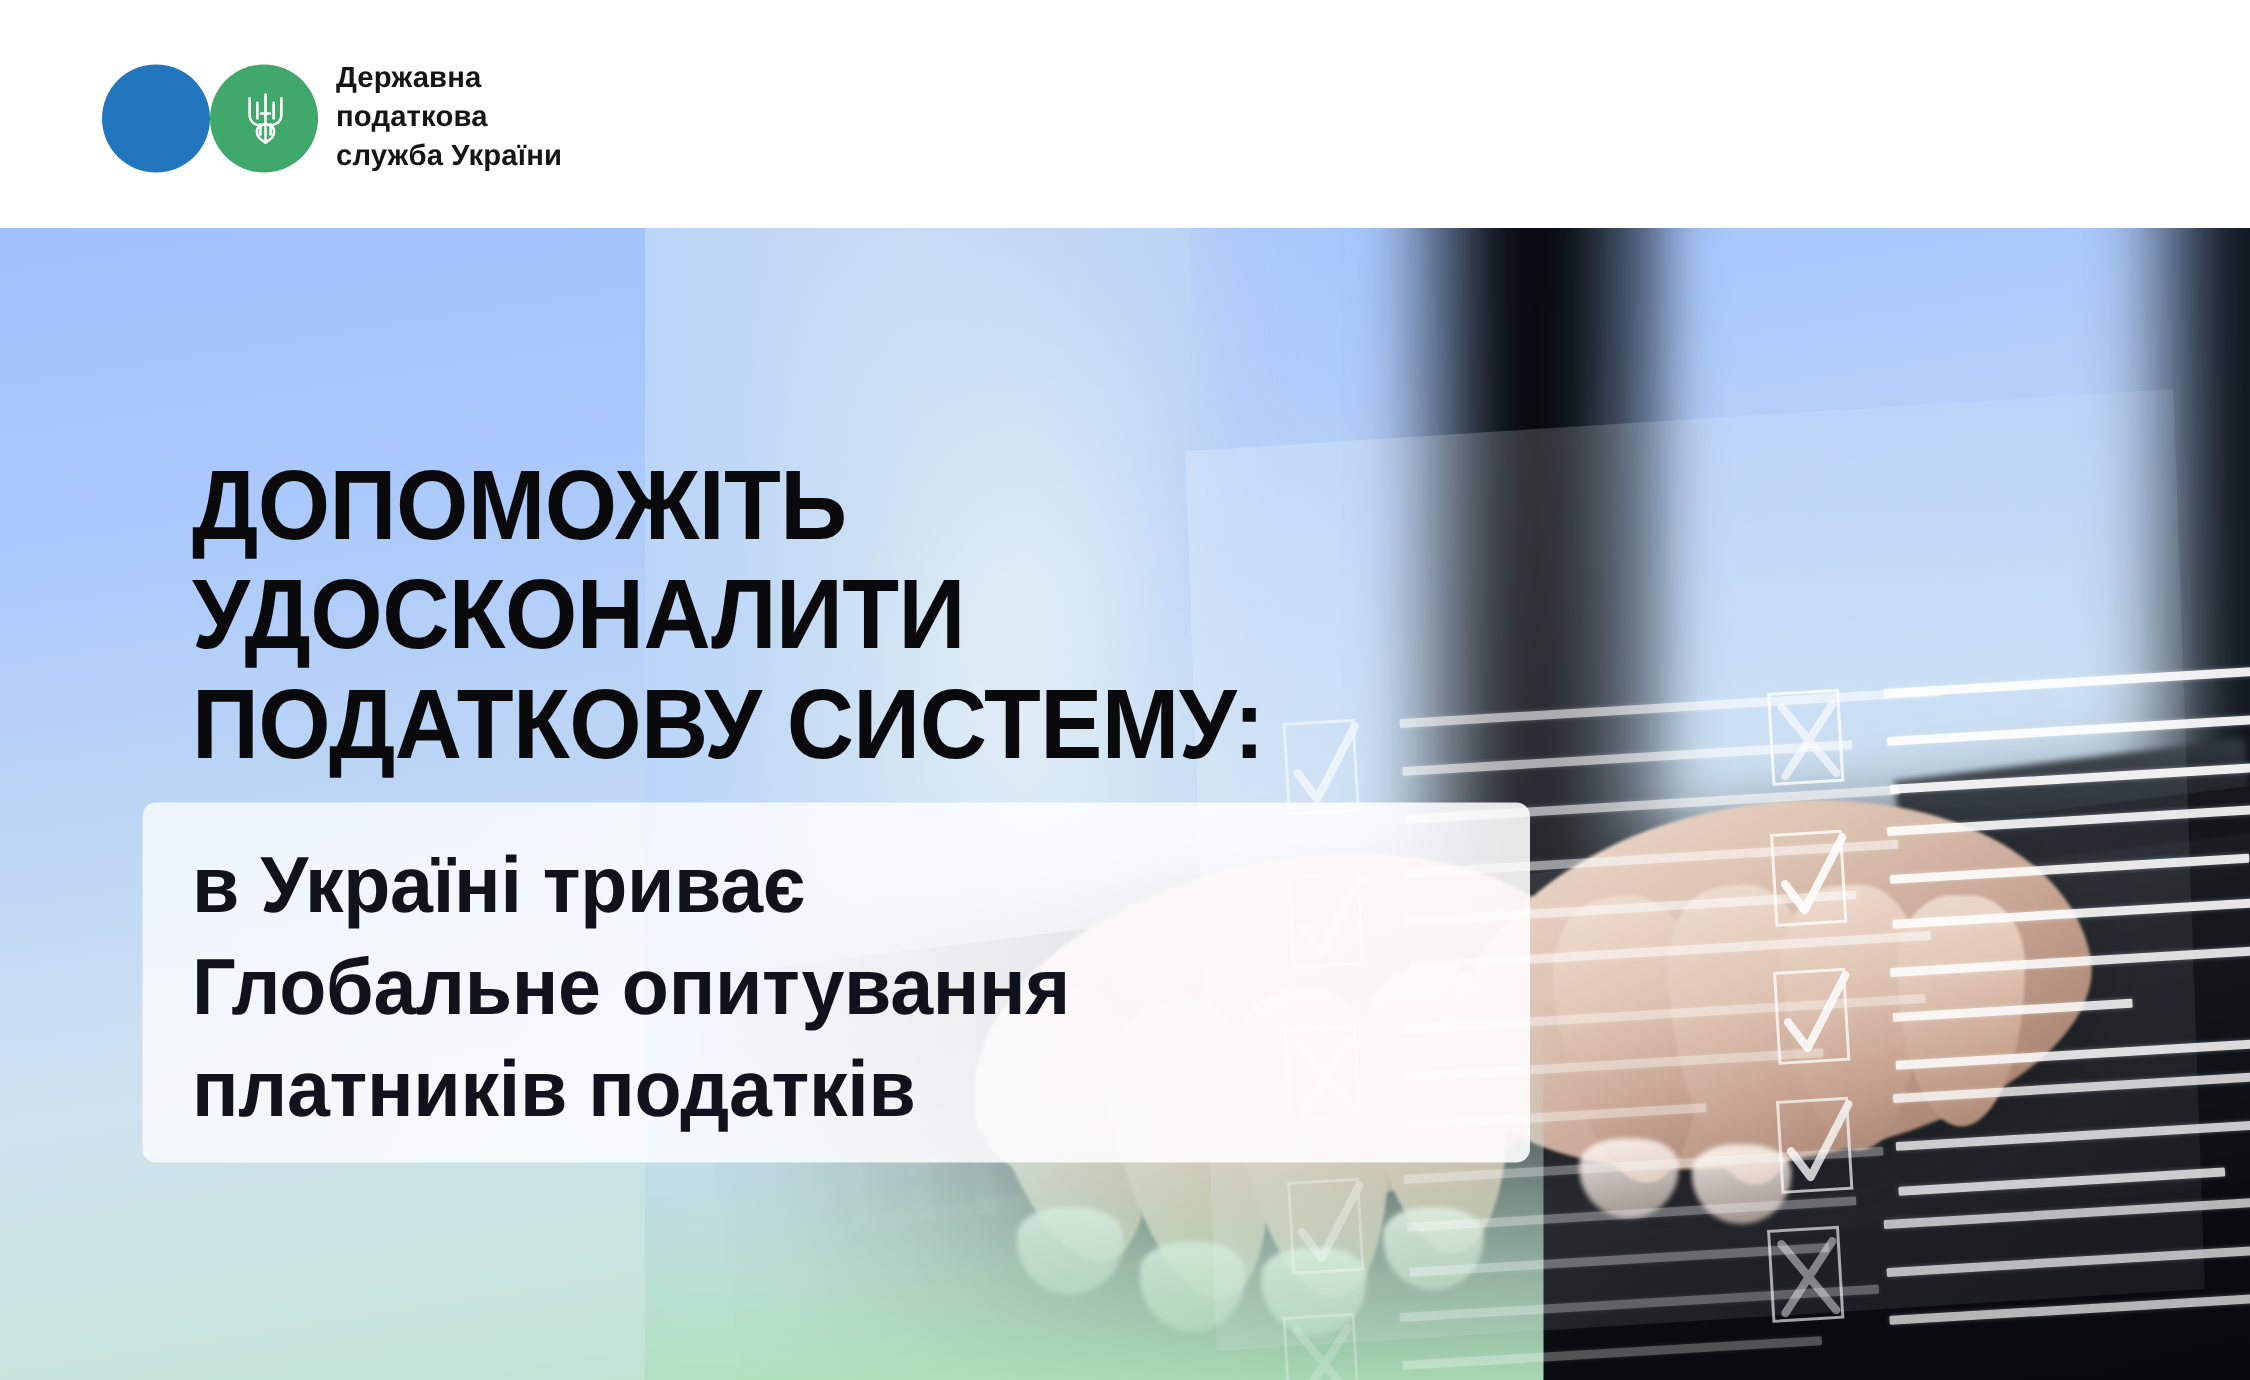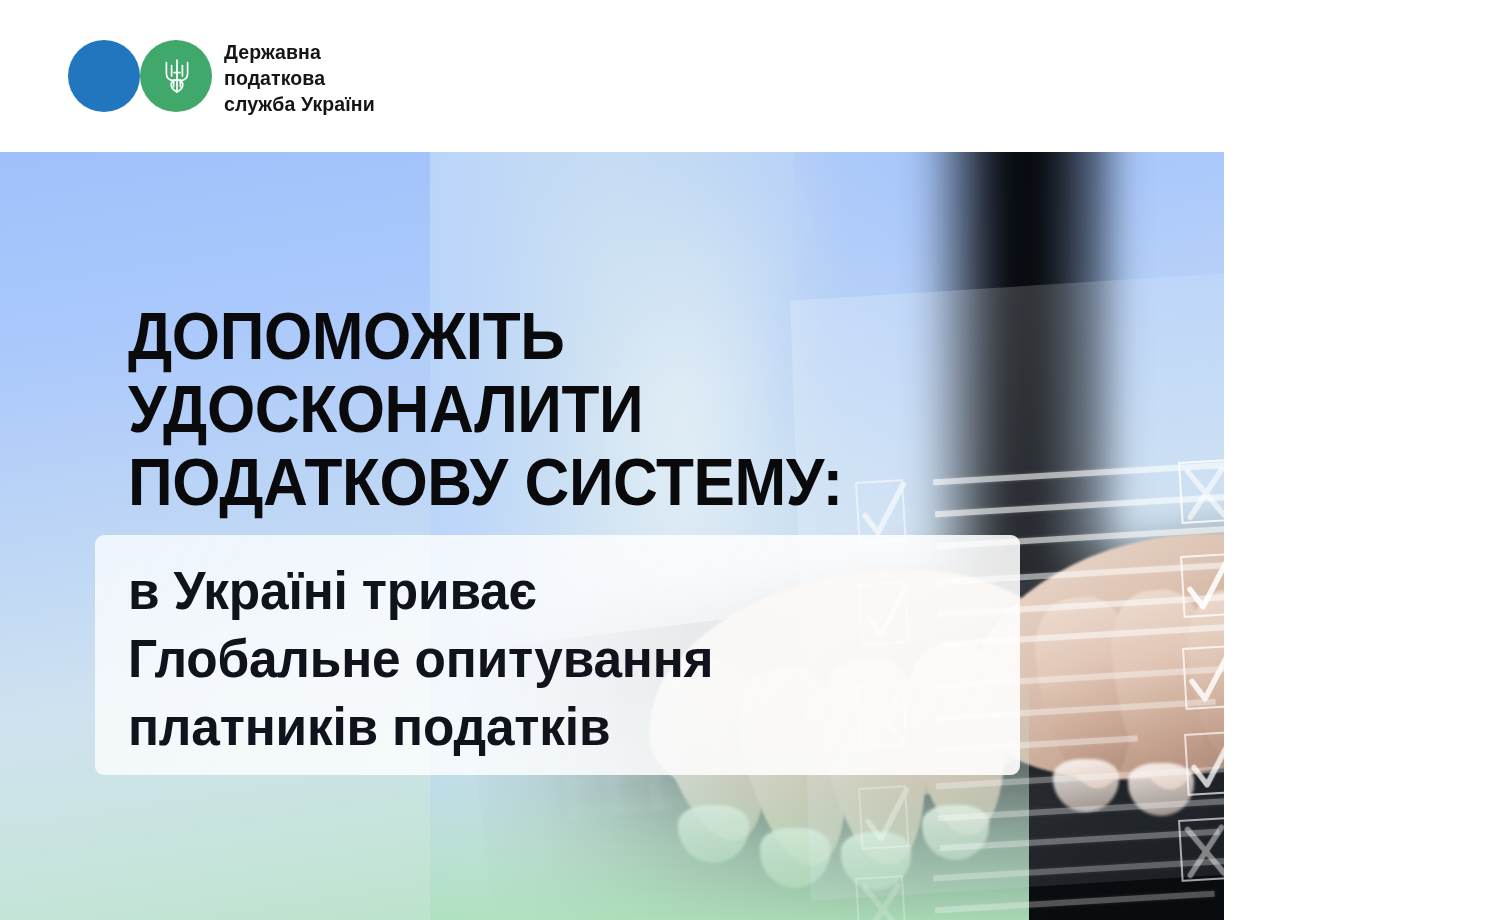--- a/index.html
+++ b/index.html
@@ -8,41 +8,41 @@
     font-family:"Liberation Sans","DejaVu Sans",sans-serif;
     background:#ffffff;
   }
   .page{position:relative;width:1500px;height:920px;overflow:hidden;background:#fff;}
 
   
   .header{
     position:absolute;left:0;top:0;width:1500px;height:152px;
     background:#ffffff;z-index:60;
   }
-  .logo-block{position:absolute;left:68px;top:40px;display:flex;align-items:flex-start;}
+  .logo-block{position:absolute;left:68px;top:40px;display:flex;align-items:center;}
   .logo-marks{position:relative;width:128px;height:72px;flex:none;}
   .circle-blue{
     position:absolute;left:0;top:0;width:72px;height:72px;border-radius:50%;
     background:#2176bd;
   }
   .circle-green{
     position:absolute;left:72px;top:0;width:72px;height:72px;border-radius:50%;
     background:#40a86a;
   }
   .trident{position:absolute;left:94px;top:16px;width:30px;height:40px;}
   .logo-text{
     margin-left:28px;
     font-size:19.5px;font-weight:bold;line-height:1.33;
     color:#151515;letter-spacing:.1px;white-space:pre-line;
     font-family:"Liberation Sans","DejaVu Sans",sans-serif;
   }
 
   
   .banner{
-    position:absolute;left:0;top:152px;width:1224px;height:768px;overflow:hidden;
+    position:absolute;left:0;top:152px;width:1500px;height:768px;overflow:hidden;
   }
 
   
   .bg-gradient{
     position:absolute;inset:0;
     background:linear-gradient(171deg,#9fc0fb 0%,#abc9fb 22%,#c0d8f5 44%,#cfe2ef 60%,#c6e4da 78%,#b5e2c3 92%,#b0e2bd 100%);
   }
 
   
   .photo{

